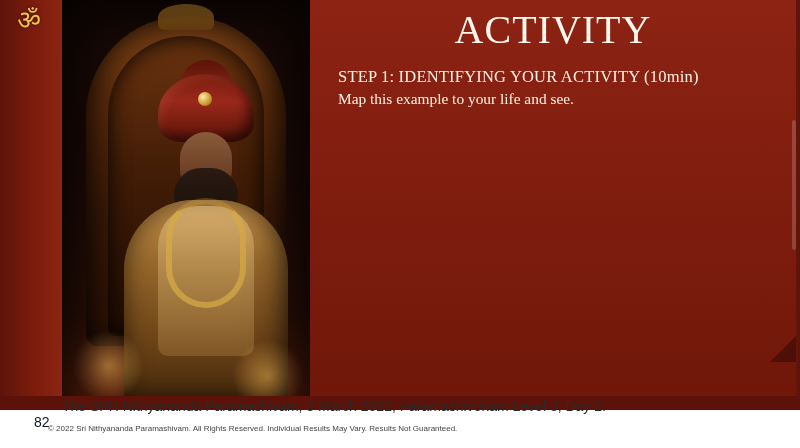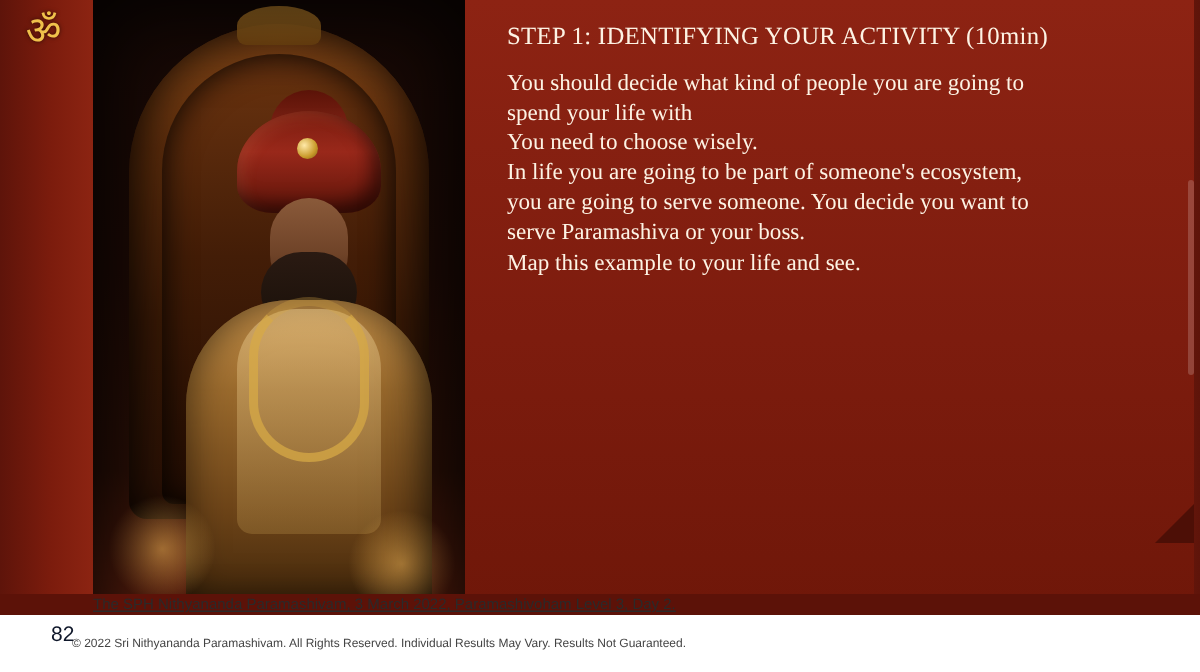--- a/index.html
+++ b/index.html
@@ -260,23 +260,22 @@
     top: 4px;
     color: #0f172a;
     font-size: 14px;
     font-family: "Liberation Sans", sans-serif;
   }
   .source-link {
     position: absolute;
     left: 62px;
     top: -12px;
     color: #2a2a2a;
-    font-size: 10px;
+    font-size: 14px;
     font-family: "Liberation Sans", sans-serif;
-    text-decoration: underline;
     white-space: nowrap;
   }
   .copyright {
     position: absolute;
     left: 48px;
     top: 14px;
     color: #444;
     font-size: 8px;
     font-family: "Liberation Sans", sans-serif;
     white-space: nowrap;
@@ -326,27 +325,22 @@
     <div class="beard"></div>
     <div class="body"></div>
     <div class="shawl"></div>
     <div class="garland"></div>
     <div class="lamp-glow"></div>
     <div class="lamp-glow r"></div>
     <div class="photo-vignette"></div>
   </div>
 
   <div class="card">
+    <h1 class="title">ACTIVITY</h1>
     <div class="step">STEP 1: IDENTIFYING YOUR ACTIVITY (10min)</div>
-    <div class="para" style="white-space: pre-line;">You should decide what kind of people you are going to
-spend your life with
-You need to choose wisely.
-In life you are going to be part of someone's ecosystem,
-you are going to serve someone. You decide you want to
-serve Paramashiva or your boss.</div>
     <div class="para" style="margin-top:2px;">Map this example to your life and see.</div>
     <div class="card-notch"></div>
   </div>
 
   <div class="scroll-ind"></div>
 
   <div class="footer-strip"></div>
 
   <div class="footer">
     <div class="page-num">82</div>

